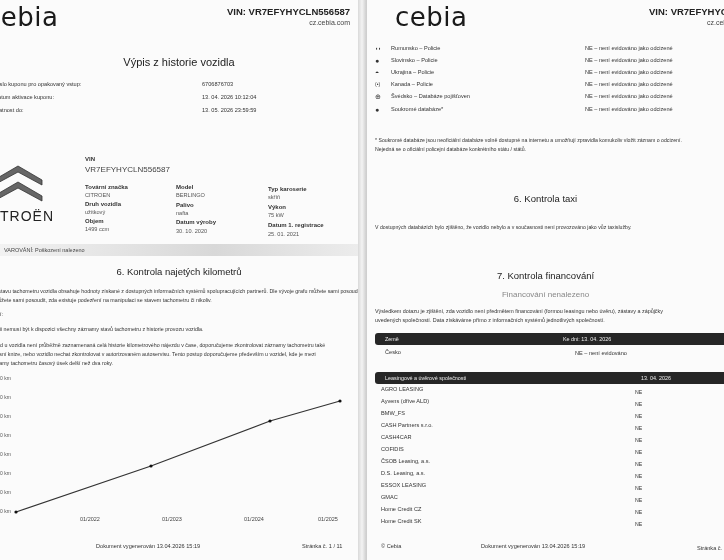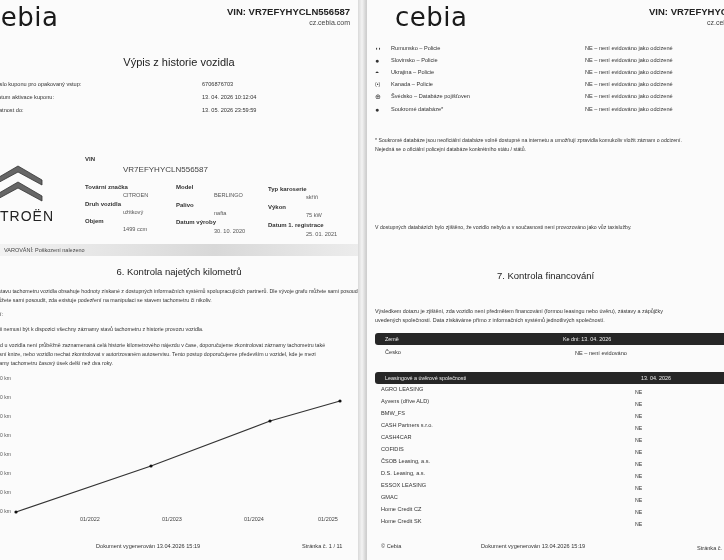--- a/index.html
+++ b/index.html
@@ -12,21 +12,21 @@
   .logo { position: absolute; top: 2px; font-family: "DejaVu Sans", sans-serif; font-size: 26px; color: #1a1a1a; letter-spacing: 0.5px; }
   #left .logo { left: -14px; }
   #right .logo { left: 28px; }
   .hdr-vin { position: absolute; top: 6px; font-size: 9.5px; font-weight: bold; color: #222; }
   .hdr-site { position: absolute; top: 19px; font-size: 7px; color: #444; }
   #left .hdr-vin { right: 8px; } #left .hdr-site { right: 8px; }
   #right .hdr-vin { left: 282px; white-space: nowrap; } #right .hdr-site { left: 340px; white-space: nowrap; }
   .h1 { position: absolute; left: 0; width: 100%; text-align: center; font-size: 10.5px; color: #222; }
   .small { font-size: 5.6px; color: #333; position: absolute; white-space: nowrap; }
   .lbl { font-size: 6px; font-weight: bold; color: #333; position: absolute; white-space: nowrap; }
-  .val { font-size: 5.6px; color: #555; position: absolute; white-space: nowrap; margin-left: 38px; }
+  .val { font-size: 5.6px; color: #555; position: absolute; white-space: nowrap; }
   .warn { position: absolute; left: 0; top: 244px; width: 358px; height: 12px; background: linear-gradient(90deg,#f2f2f2,#d8d8d8 60%,#ececec); font-size: 5.5px; color: #444; padding: 3px 0 0 4px; }
   .chart-line { position: absolute; left: 0; top: 370px; }
   .ylbl { position: absolute; left: 0; font-size: 5px; color: #555; }
   .xlbl { position: absolute; top: 516px; font-size: 5.5px; color: #444; }
   .foot { position: absolute; top: 543px; font-size: 5.6px; color: #333; white-space: nowrap; }
   .stolen-row { position: absolute; left: 8px; height: 10px; width: 350px; }
   .stolen-row .ico { position: absolute; left: 0; top: 1px; width: 7px; height: 7px; font-size: 7px; line-height: 7px; color: #333; }
   .stolen-row .name { position: absolute; left: 16px; top: 1px; font-size: 5.6px; color: #333; }
   .stolen-row .res { position: absolute; left: 210px; top: 1px; font-size: 5.6px; color: #333; }
   .bar { position: absolute; left: 8px; width: 360px; height: 12px; background: #262626; border-radius: 3px; color: #eee; font-size: 5.4px; }
@@ -159,23 +159,25 @@
     <div class="stolen-row" style="top:105px;">
       <span class="ico">●</span>
       <span class="name">Soukromé databáze*</span>
       <span class="res">NE – není evidováno jako odcizené</span>
     </div>
   </div>
 
   <div class="small" style="left:8px;top:137px;font-size:5.2px;">* Soukromé databáze jsou neoficiální databáze volně dostupné na internetu a umožňují zpravidla komukoliv vložit záznam o odcizení.</div>
   <div class="small" style="left:8px;top:146px;font-size:5.2px;">Nejedná se o oficiální policejní databáze konkrétního státu / států.</div>
 
+  <div class="h1" style="top:193px;font-size:9.5px;">6. Kontrola taxi</div>
   <div class="small" style="left:8px;top:224px;font-size:5.2px;">V dostupných databázích bylo zjištěno, že vozidlo nebylo a v současnosti není provozováno jako vůz taxislužby.</div>
 
   <div class="h1" style="top:270px;font-size:9.5px;">7. Kontrola financování</div>
+  <div class="h1" style="top:290px;font-size:8px;color:#888;">Financování nenalezeno</div>
   <div class="small" style="left:8px;top:308px;font-size:5.4px;">Výsledkem dotazu je zjištění, zda vozidlo není předmětem financování (formou leasingu nebo úvěru), zástavy a zápůjčky</div>
   <div class="small" style="left:8px;top:317px;font-size:5.4px;">uvedených společností. Data získáváme přímo z informačních systémů jednotlivých společností.</div>
 
   <div class="bar" style="top:333px;">
     <span style="left:10px;">Země</span>
     <span style="left:188px;">Ke dni: 13. 04. 2026</span>
   </div>
   <div class="small" style="left:18px;top:349px;">Česko</div>
   <div class="small" style="left:208px;top:350px;">NE – není evidováno</div>
 

